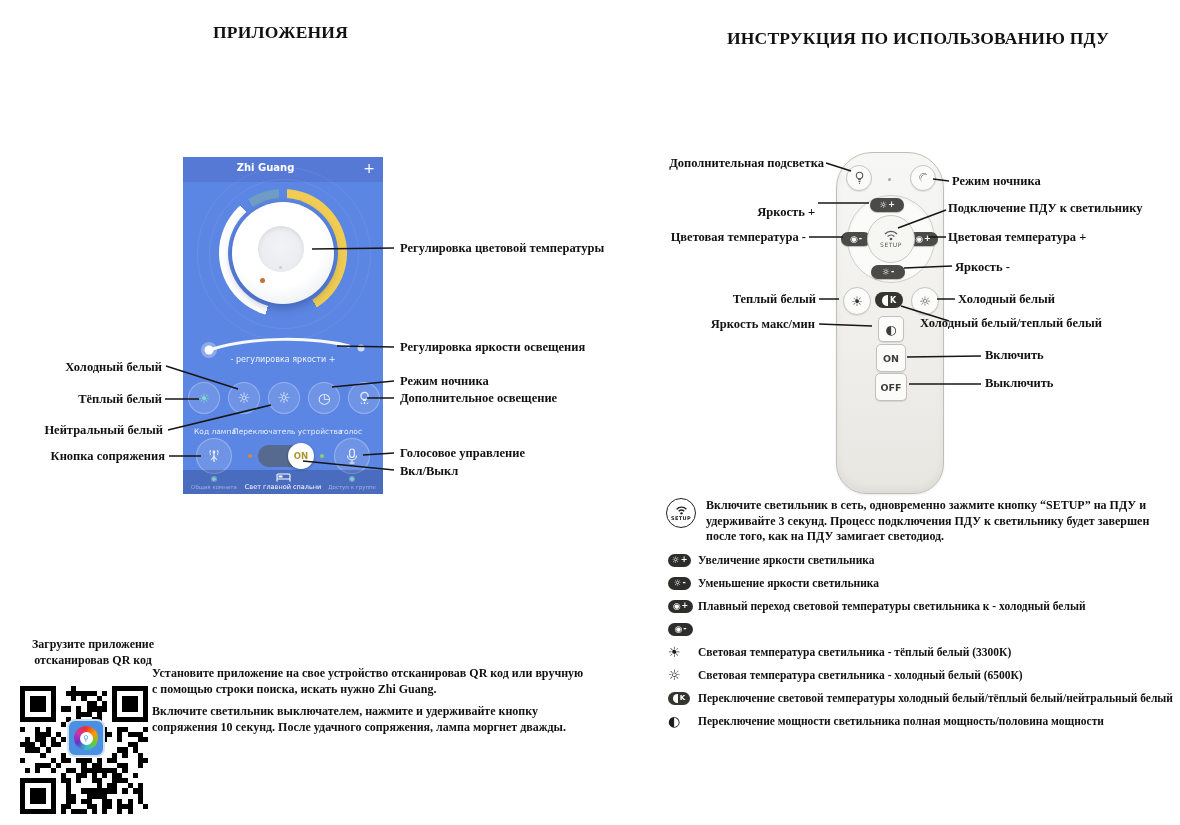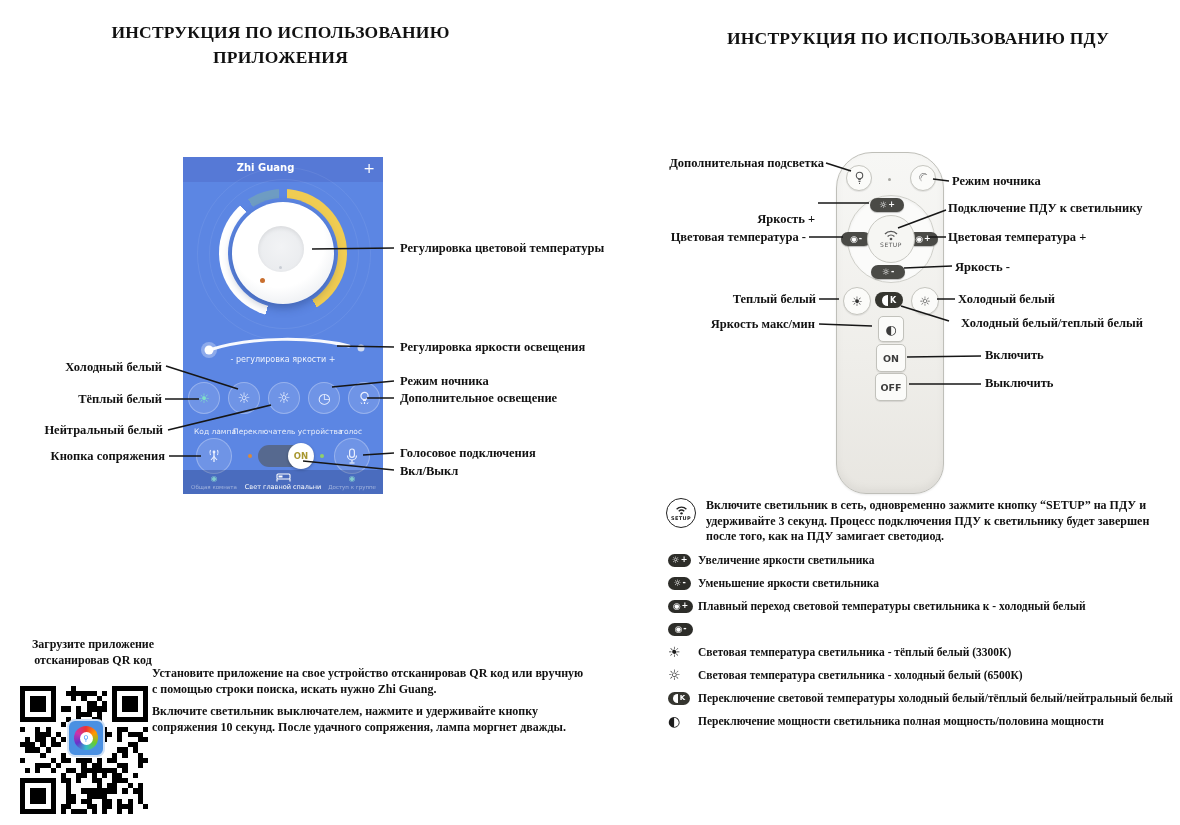--- a/index.html
+++ b/index.html
@@ -88,21 +88,20 @@
   #qr-logo-bulb{width:13px;height:13px;border-radius:50%;background:#fff;display:flex;
      align-items:center;justify-content:center;font-size:8px;color:#49f;font-family:"DejaVu Sans",sans-serif;}
   svg.overlay{position:absolute;left:0;top:0;pointer-events:none;}
 </style>
 </head>
 <body>
 
 <div id="page">
 
   <div class="abs title" style="left:63px;top:20px;width:435px;">
-    <div>ИНСТРУКЦИЯ ПО ИСПОЛЬЗОВАНИЮ</div>
     <div>ПРИЛОЖЕНИЯ</div>
   </div>
   <div class="abs title" style="left:662px;top:26px;width:512px;">ИНСТРУКЦИЯ ПО ИСПОЛЬЗОВАНИЮ ПДУ</div>
 
   <div class="abs" id="phone">
     <div class="abs" id="app-header">
       <div class="abs" id="app-title">Zhi Guang</div>
       <div class="abs" id="app-add">+</div>
     </div>
 
@@ -191,21 +190,21 @@
         <span class="nav-ico">◉</span>
         <span class="nav-label">Доступ к группе</span>
       </div>
     </div>
   </div>
 
   <div class="abs callout" style="left:400px;top:241px;">Регулировка цветовой температуры</div>
   <div class="abs callout" style="left:400px;top:340px;">Регулировка яркости освещения</div>
   <div class="abs callout" style="left:400px;top:374px;">Режим ночника</div>
   <div class="abs callout" style="left:400px;top:391px;">Дополнительное освещение</div>
-  <div class="abs callout" style="left:400px;top:446px;">Голосовое подключения</div>
+  <div class="abs callout" style="left:400px;top:446px;">Голосовое управление</div>
   <div class="abs callout" style="left:400px;top:464px;">Вкл/Выкл</div>
   <div class="abs callout r-align" style="left:40px;top:360px;width:122px;">Холодный белый</div>
   <div class="abs callout r-align" style="left:40px;top:392px;width:122px;">Тёплый белый</div>
   <div class="abs callout r-align" style="left:20px;top:423px;width:143px;">Нейтральный белый</div>
   <div class="abs callout r-align" style="left:20px;top:449px;width:145px;">Кнопка сопряжения</div>
 
   <div class="abs" id="remote">
     <div class="abs rc-round" style="left:9px;top:12px;width:24px;height:24px;">
       <svg width="11" height="14" viewBox="0 0 11 14">
         <circle cx="5.5" cy="4.5" r="3.2" fill="none" stroke="#555" stroke-width="1.1"></circle>
@@ -261,30 +260,30 @@
     </div>
     <div class="abs rc-square" style="left:39px;top:191px;width:28px;height:26px;font-size:9.5px;">
       <span>ON</span>
     </div>
     <div class="abs rc-square" style="left:38px;top:220px;width:30px;height:26px;font-size:9.5px;">
       <span>OFF</span>
     </div>
   </div>
 
   <div class="abs callout r-align" style="left:624px;top:156px;width:200px;">Дополнительная подсветка</div>
-  <div class="abs callout r-align" style="left:615px;top:212px;width:200px;">Яркость +</div>
+  <div class="abs callout r-align" style="left:615px;top:205px;width:200px;">Яркость +</div>
   <div class="abs callout r-align" style="left:606px;top:230px;width:200px;">Цветовая температура -</div>
   <div class="abs callout r-align" style="left:616px;top:292px;width:200px;">Теплый белый</div>
   <div class="abs callout r-align" style="left:615px;top:317px;width:200px;">Яркость макс/мин</div>
   <div class="abs callout" style="left:952px;top:174px;">Режим ночника</div>
   <div class="abs callout" style="left:948px;top:201px;">Подключение ПДУ к светильнику</div>
   <div class="abs callout" style="left:948px;top:230px;">Цветовая температура +</div>
   <div class="abs callout" style="left:955px;top:260px;">Яркость -</div>
   <div class="abs callout" style="left:958px;top:292px;">Холодный белый</div>
-  <div class="abs callout" style="left:961px;top:316px;">Холодный белый/теплый белый</div>
+  <div class="abs callout" style="left:920px;top:316px;">Холодный белый/теплый белый</div>
   <div class="abs callout" style="left:985px;top:348px;">Включить</div>
   <div class="abs callout" style="left:985px;top:376px;">Выключить</div>
 
   <svg class="overlay" width="1180" height="825">
     <g stroke="#161616" stroke-width="1.5">
       <line x1="312" y1="249" x2="394" y2="248"></line>
       <line x1="337" y1="346" x2="394" y2="347"></line>
       <line x1="332" y1="387" x2="394" y2="381"></line>
       <line x1="367" y1="398" x2="394" y2="398"></line>
       <line x1="166" y1="366" x2="238" y2="389"></line>

